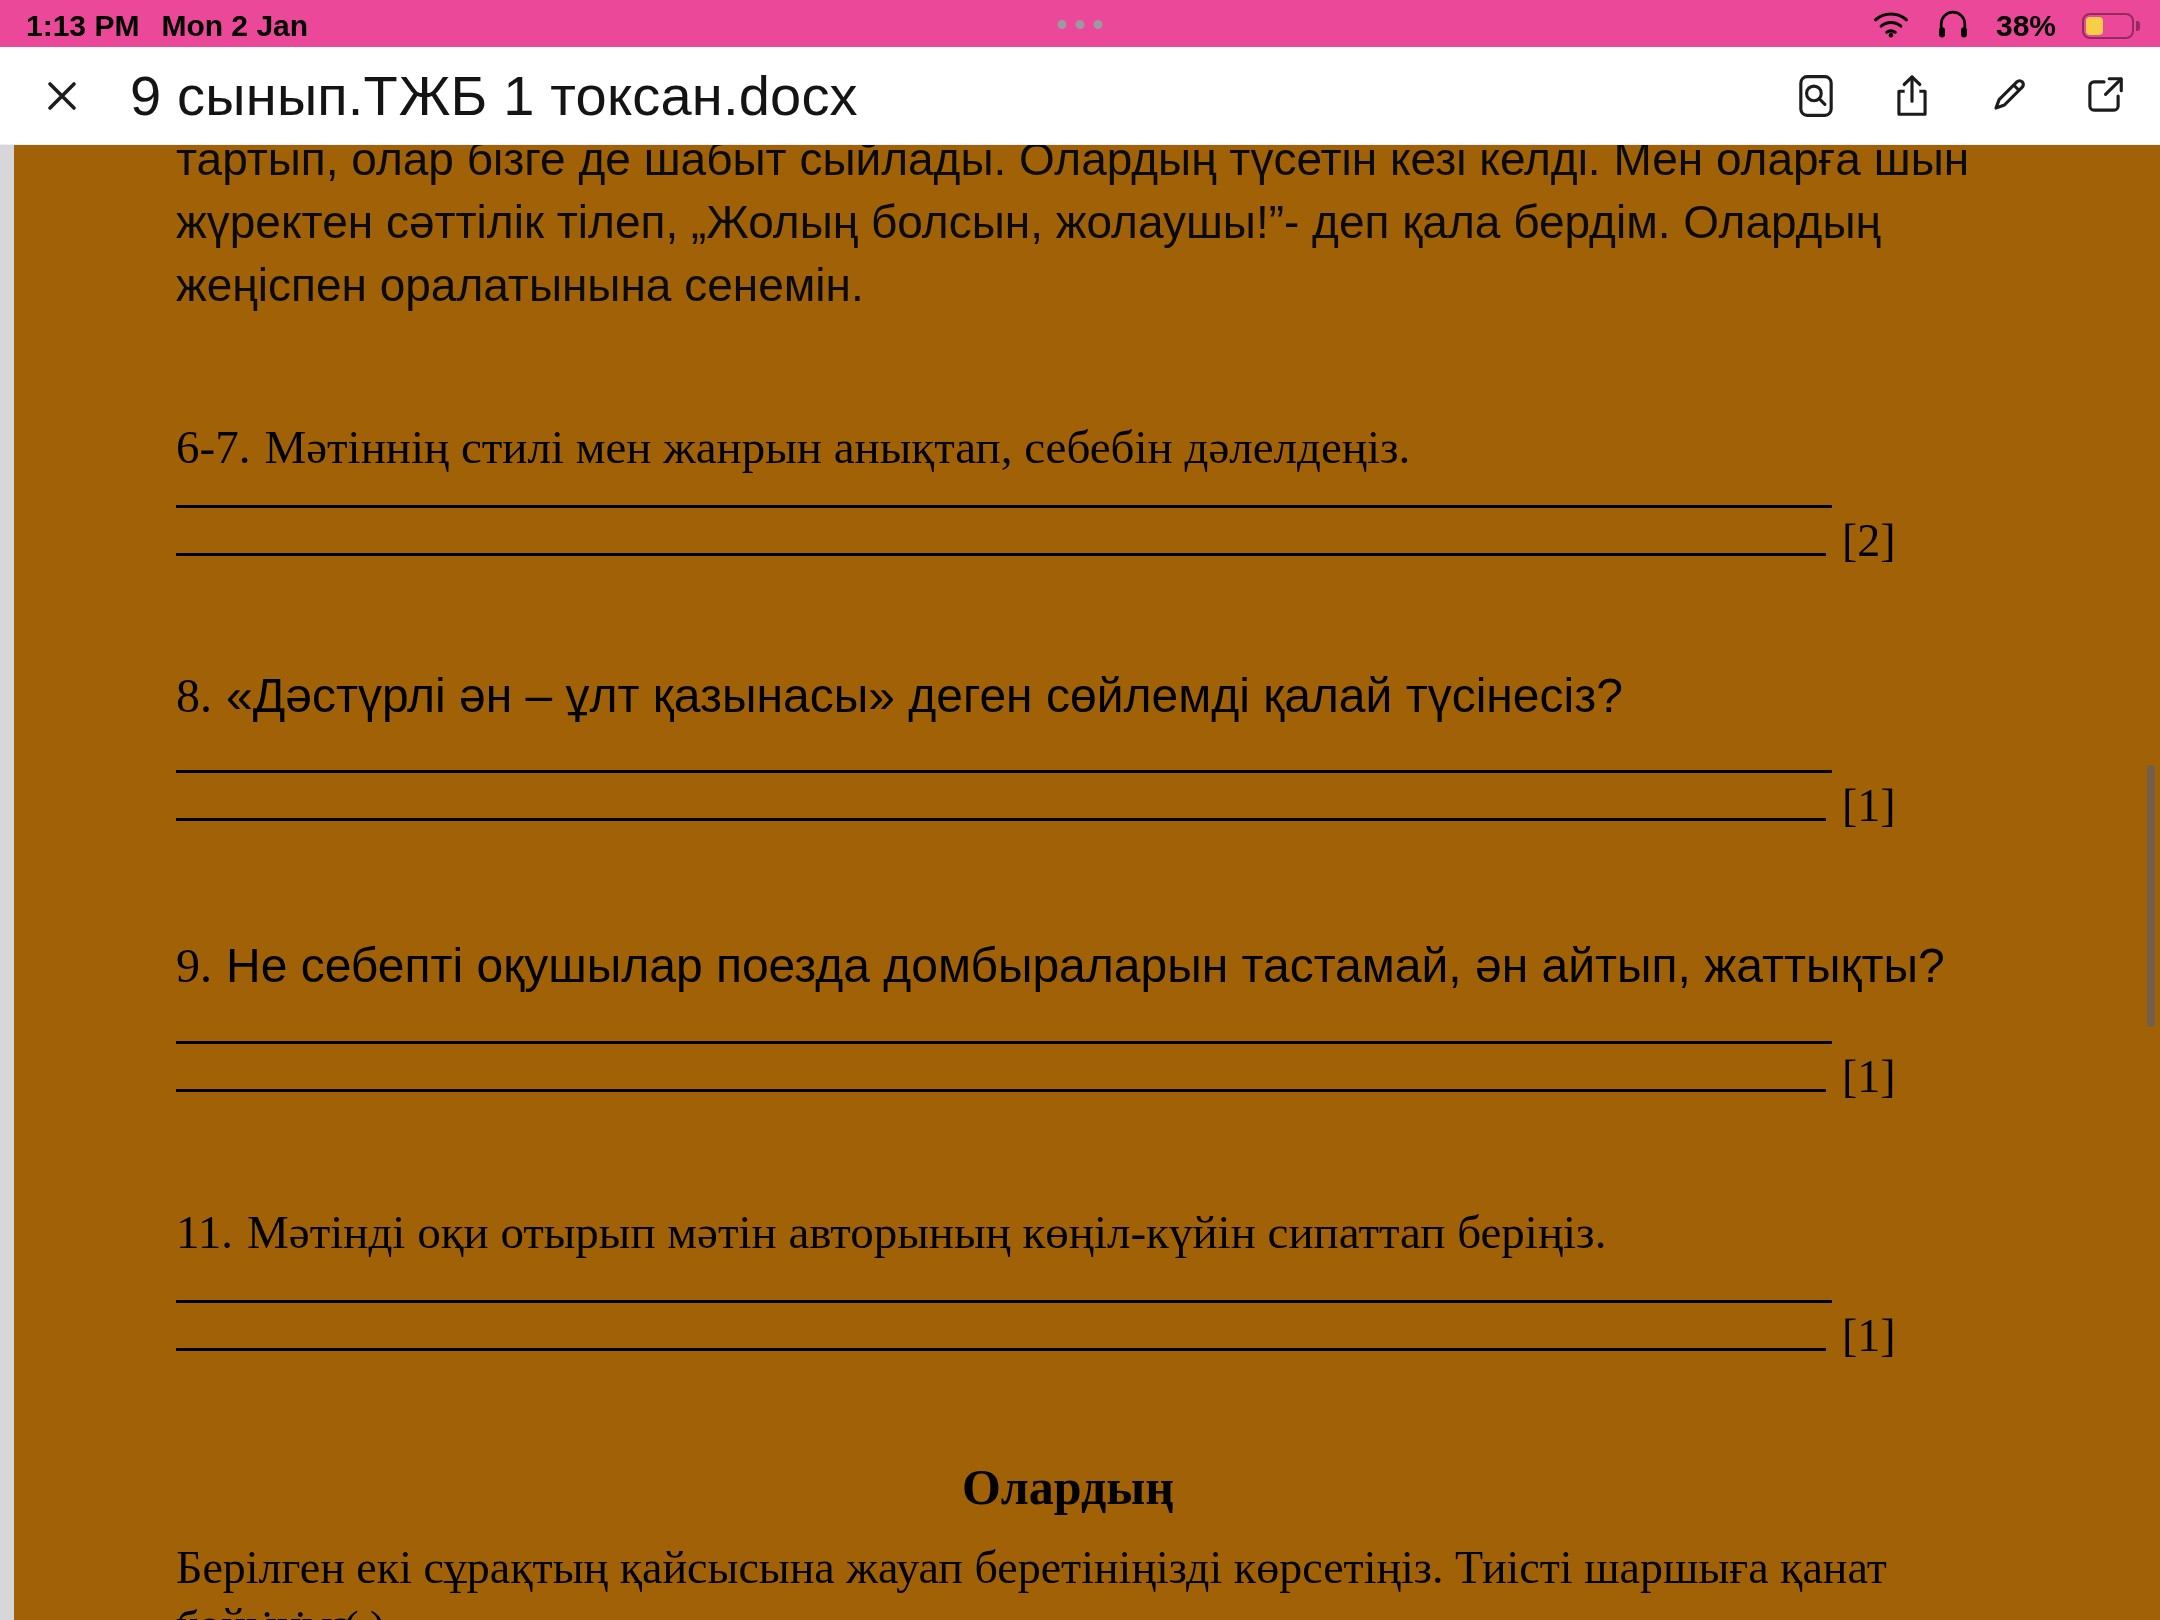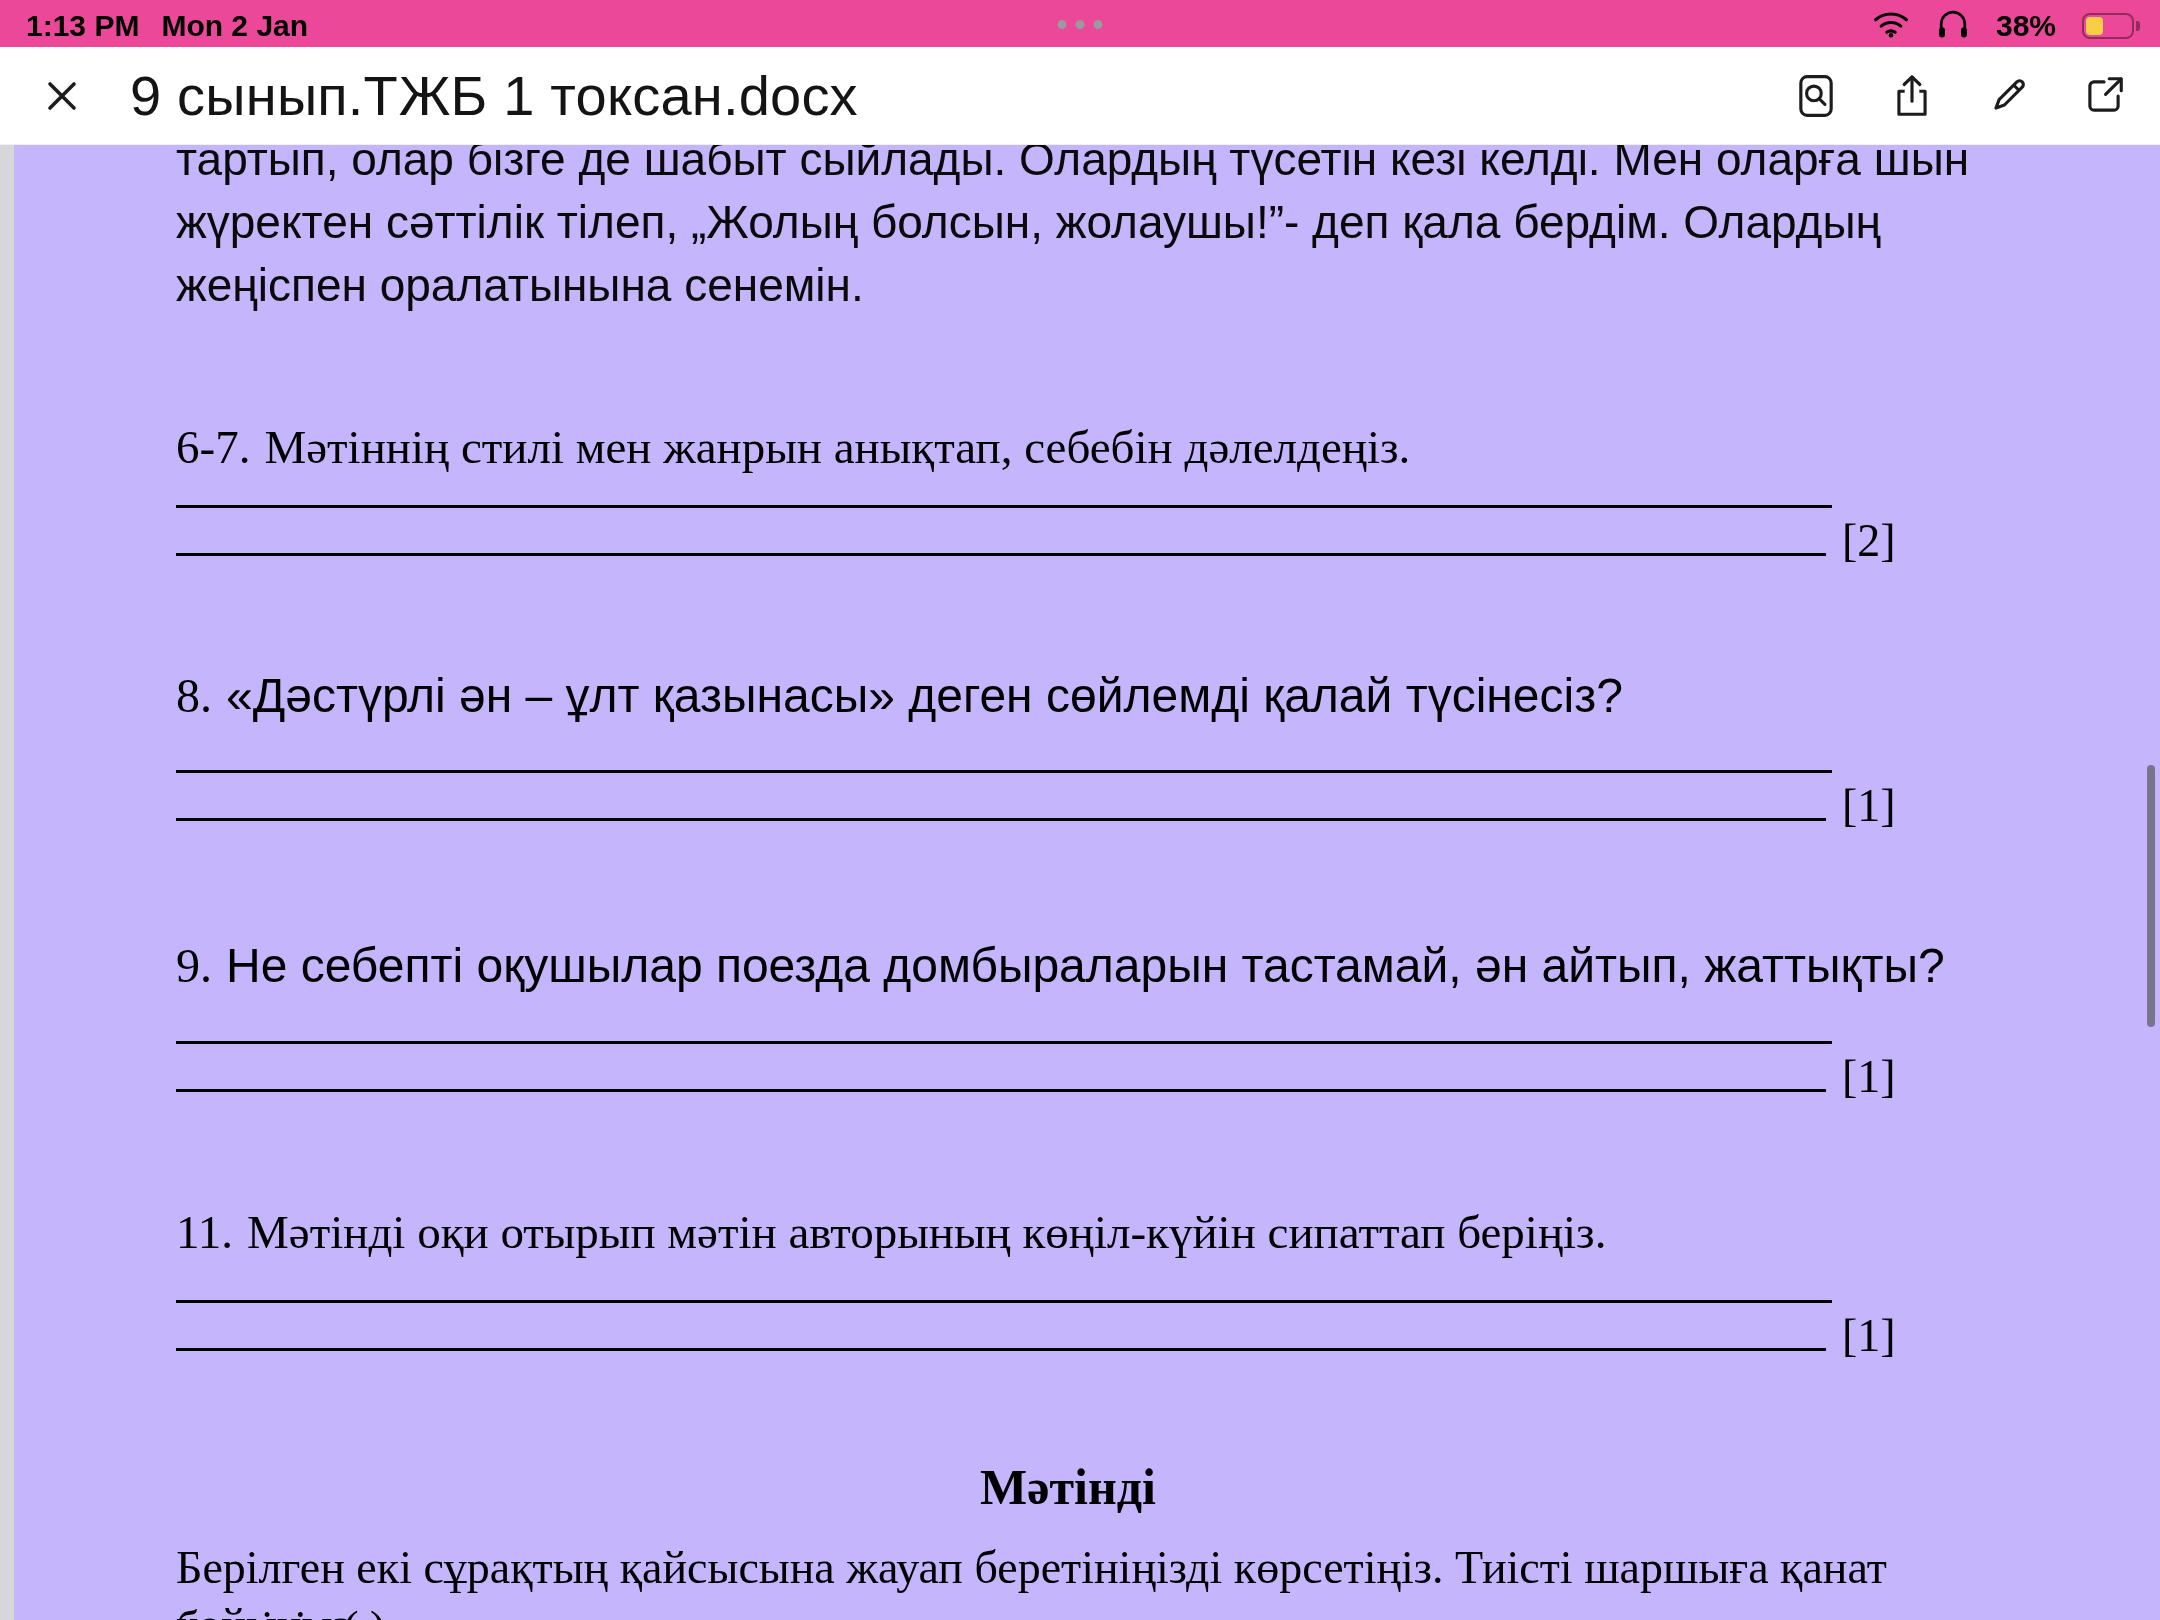--- a/index.html
+++ b/index.html
@@ -38,21 +38,21 @@
   .tb-spacer{flex:1;}
   .tb-actions{display:flex;align-items:center;gap:44px;}
   .tb-btn{width:52px;height:52px;display:flex;align-items:center;justify-content:center;cursor:pointer;}
   .tb-btn svg, .tb-close svg{display:block;}
 
   
   .gutter{position:absolute;left:0;top:145px;width:14px;bottom:0;background:#d7d7db;z-index:15;}
   .scrollbar{position:absolute;right:5px;top:765px;width:8px;height:262px;border-radius:5px;background:#5f5f64;opacity:.75;z-index:45;}
 
   
-  .doc{position:absolute;inset:0;z-index:10;background:#c4b5fd;}
+  .doc{position:absolute;inset:0;z-index:10;background:#a16207;}
   .intro{
     position:absolute;left:176px;top:128px;width:1815px;
     font-size:46px;line-height:63px;color:#0a0a0a;margin:0;
   }
   .question{position:absolute;left:176px;white-space:nowrap;color:#000;}
   .q-serif{font-size:47px;font-family:"Liberation Serif", serif;}
   .q-sans{font-size:48px;}
   .q-num{font-family:"Liberation Serif", serif;margin-right:14px;}
 
   .blanks{position:absolute;left:176px;}
@@ -119,21 +119,21 @@
     <span class="q-num">11.</span><span>Мәтінді оқи отырып мәтін авторының көңіл-күйін сипаттап беріңіз.</span>
   </div>
   <div class="blanks" style="top:1255px">
     <div class="rule full"></div>
     <div class="rule-row">
       <div class="rule short"></div>
       <span class="score">[1]</span>
     </div>
   </div>
 
-  <div class="section-heading">Мәтінді</div>
+  <div class="section-heading">Олардың</div>
 
   <p class="footer-par">Берілген екі сұрақтың қайсысына жауап беретініңізді көрсетіңіз. Тиісті шаршыға қанат белгісін (   )</p>
   <div class="footer-cut">қойыңыз.</div>
 </div>
 
 <div class="status-bar">
   <div class="sb-left">
     <span>1:13 PM</span>
     <span>Mon 2 Jan</span>
   </div>

